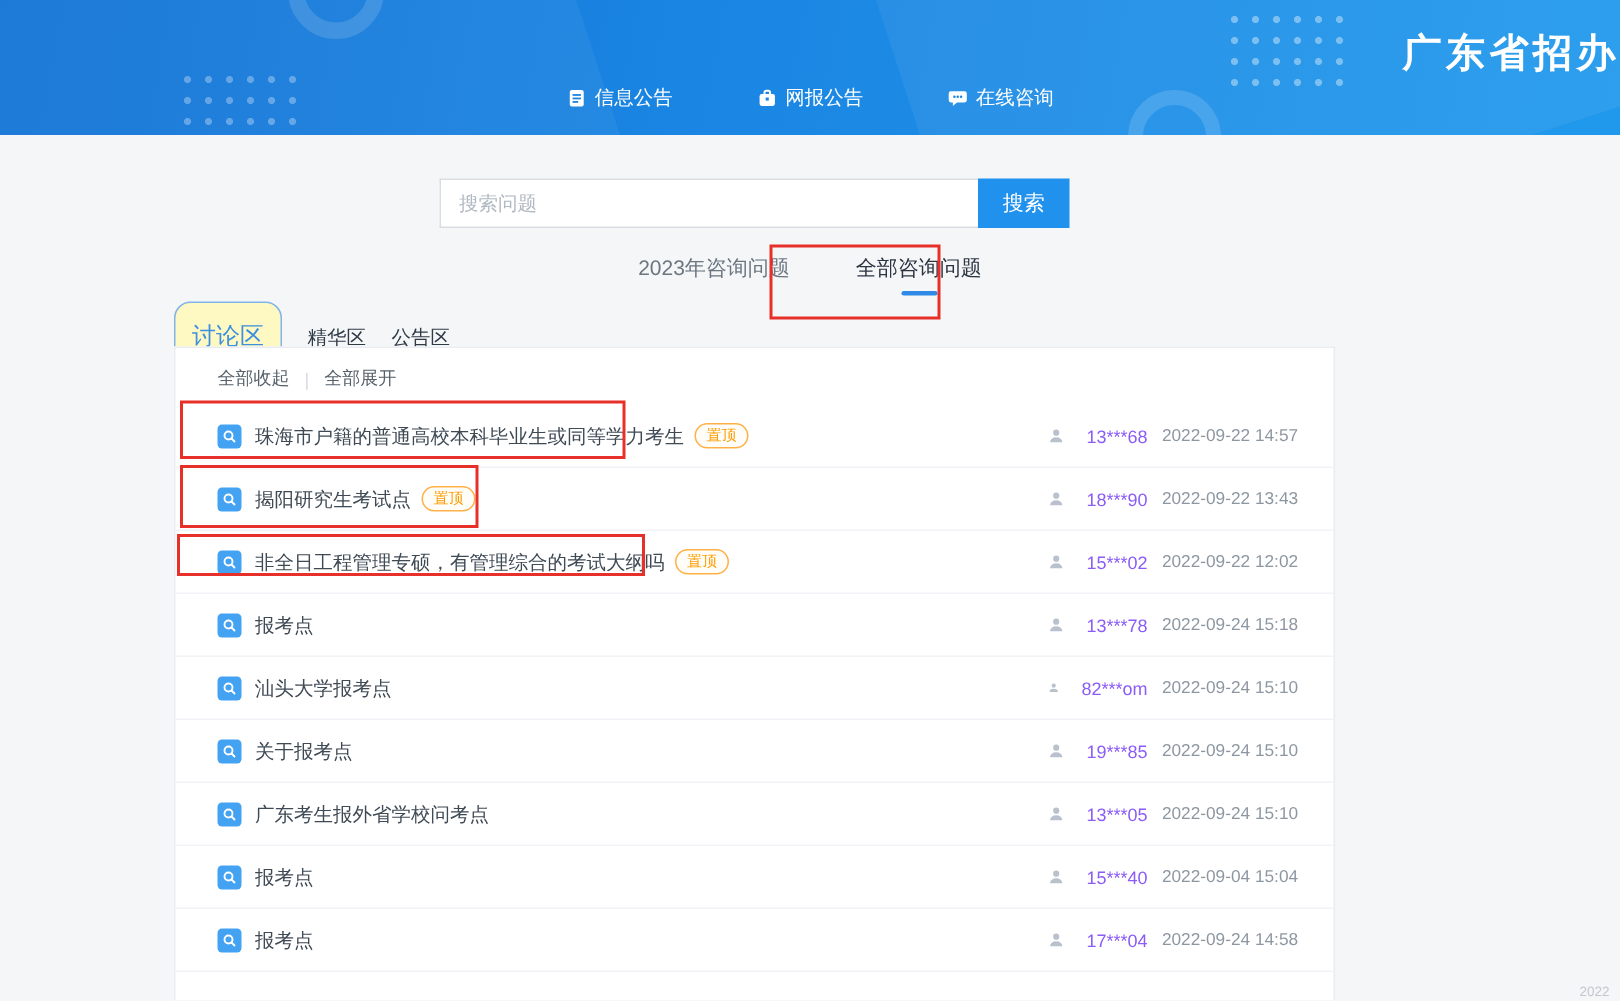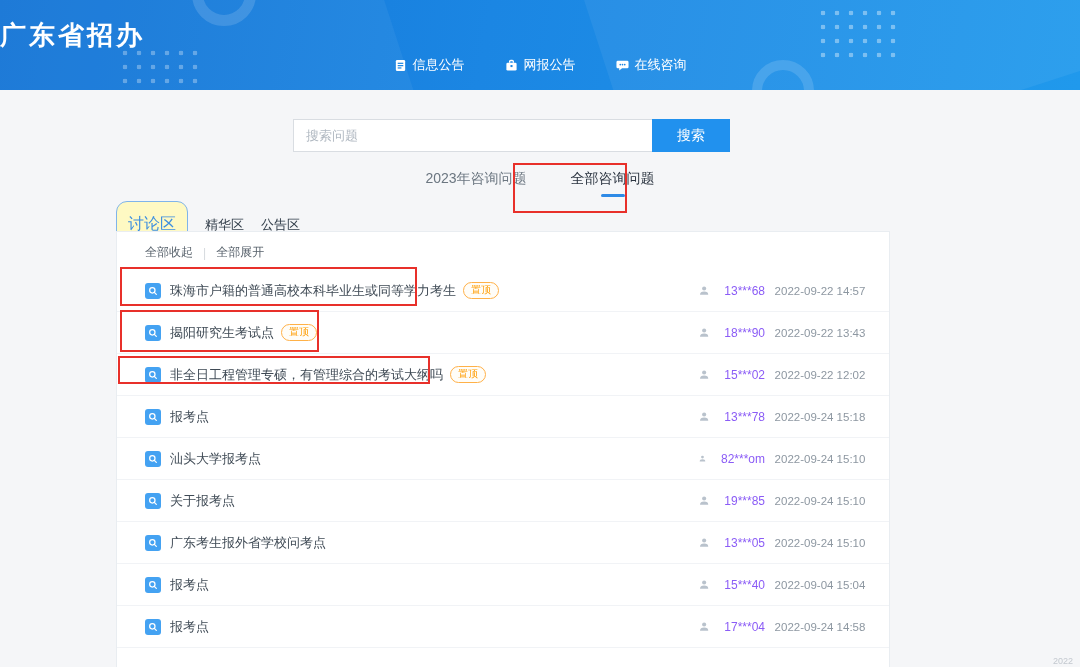--- a/index.html
+++ b/index.html
@@ -27,37 +27,37 @@
     background-image:radial-gradient(rgba(255,255,255,0.38) 2.1px, transparent 2.6px);
     background-size:14px 14px;
   }
   .dots-left  { left:118px; top:46px; width:82px; height:54px; opacity:.8; }
   .dots-right { left:816px; top:6px;  width:82px; height:54px; }
   .ring { position:absolute; border-radius:50%; border:11px solid rgba(255,255,255,0.14); }
   .ring-left  { left:192px; top:-38px; width:64px; height:64px; }
   .ring-right { left:752px; top:60px;  width:62px; height:62px; border-width:10px; }
   .header-title {
     position:absolute; left:0; top:18px; width:100%;
-    text-align:left; color:#fff; font-size:26px; font-weight:bold; letter-spacing:3px;
+    text-align:right; color:#fff; font-size:26px; font-weight:bold; letter-spacing:3px;
   }
   .header-nav {
     position:absolute; left:0; top:56px; width:100%;
-    display:flex; justify-content:center; gap:40px;
+    display:flex; justify-content:center; gap:56px;
   }
   .nav-item { display:flex; align-items:center; gap:6px; color:#fff; font-size:13px; cursor:pointer; }
   .nav-item svg { display:block; }
   
   .search-row { position:absolute; left:293px; top:119px; display:flex; }
   .search-input {
     width:359px; height:33px; border:1px solid #d9dde2; border-right:none;
     background:#fff; padding:0 12px; font-size:13px; color:#333; outline:none;
   }
   .search-input::placeholder { color:#b0b8c1; }
   .search-btn {
-    width:78px; height:33px; background:#2191ee; color:#fff; border:none;
+    width:61px; height:33px; background:#2191ee; color:#fff; border:none;
     font-size:14px; cursor:pointer;
   }
   
   .tabs-row {
     position:absolute; left:0; top:170px; width:1080px;
     display:flex; justify-content:center; gap:44px;
   }
   .main-tab { font-size:14px; color:#6b7680; cursor:pointer; position:relative; padding-bottom:9px; }
   .main-tab.active { color:#2b3440; font-weight:500; }
   .main-tab.active::after {

